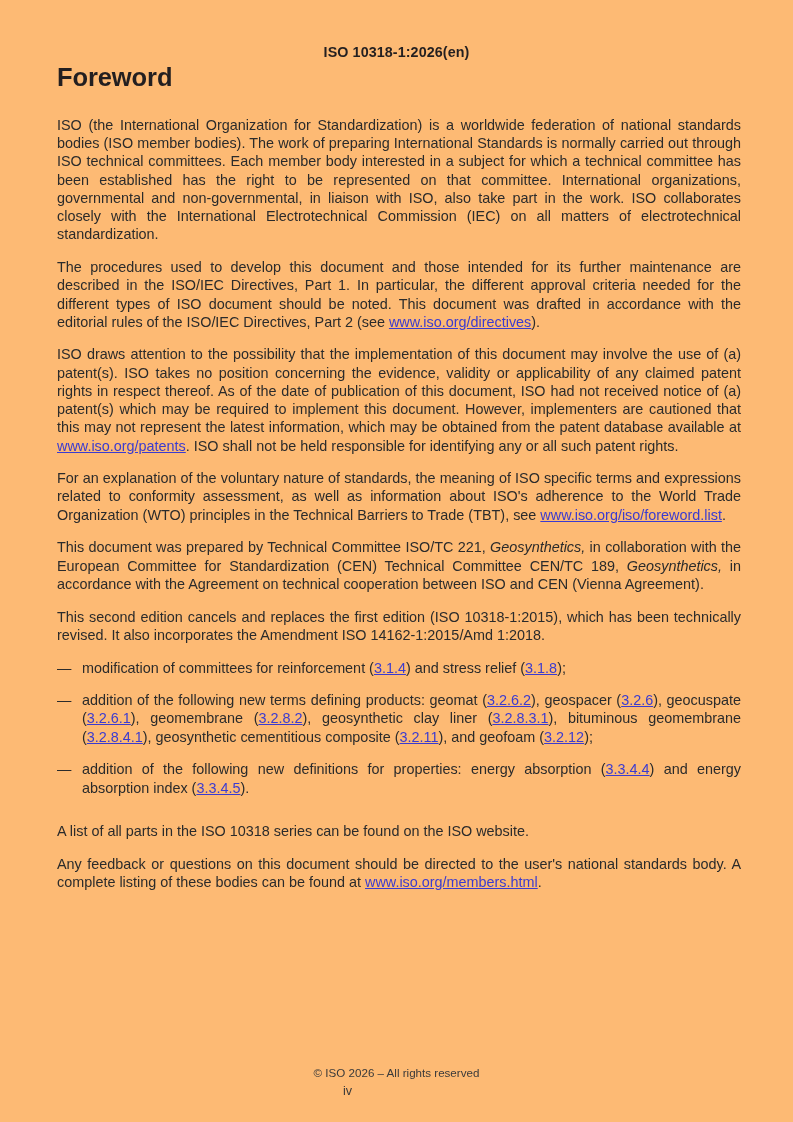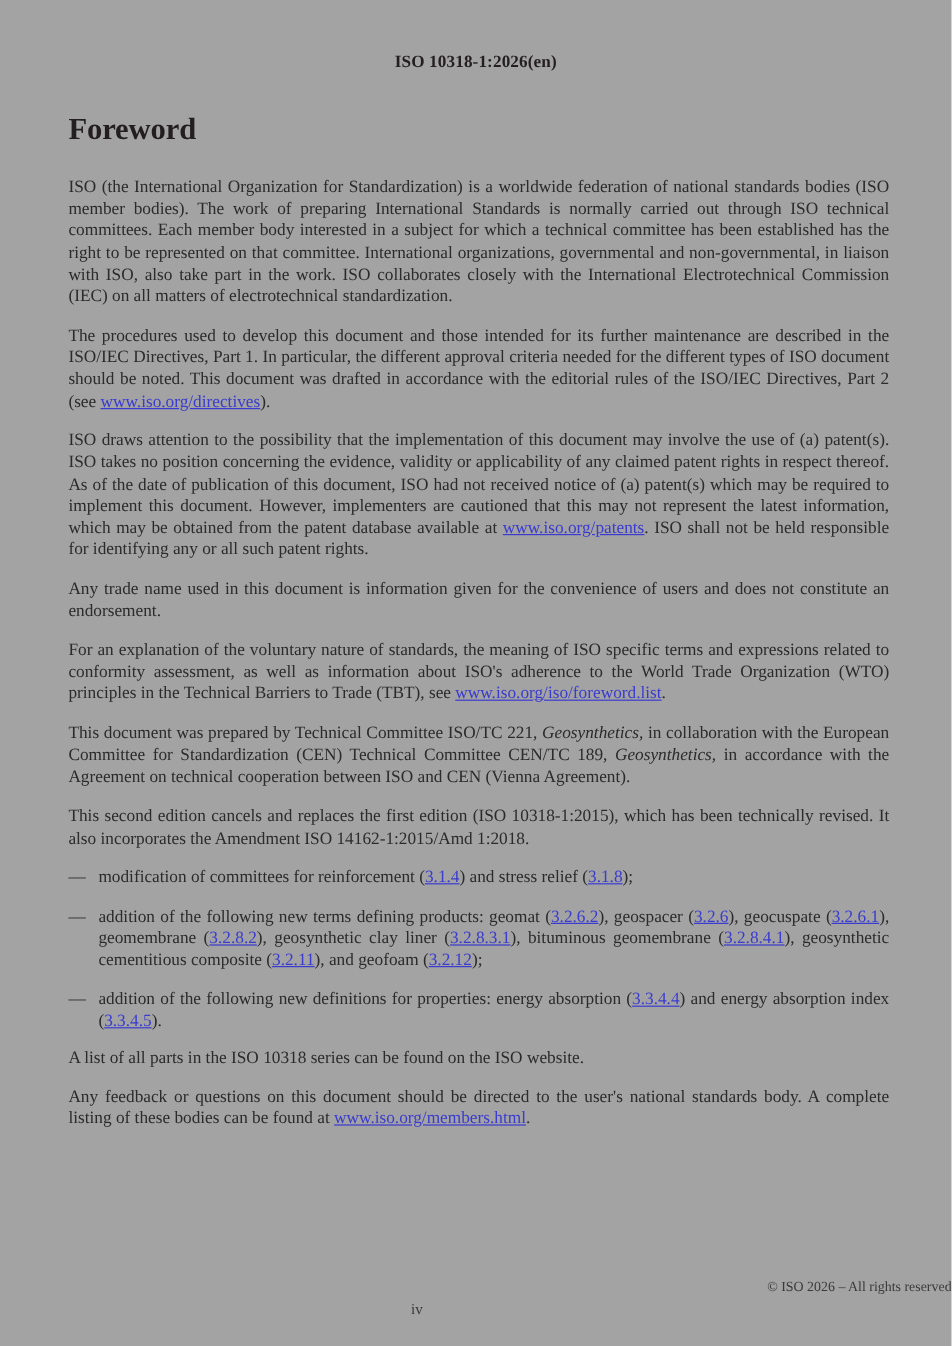--- a/index.html
+++ b/index.html
@@ -4,24 +4,24 @@
 <style>
   html, body {
     margin: 0;
     padding: 0;
     background: #ffffff;
   }
   .page {
     position: relative;
     width: 793px;
     height: 1122px;
-    background: #a3a3a3;
+    background: #fdba74;
     margin: 0 auto;
     overflow: hidden;
-    font-family: Liberation Serif, serif;
+    font-family: Liberation Sans, sans-serif;
     color: #2b2b2b;
     box-sizing: border-box;
   }
 
   
   .run-head {
     position: absolute;
     top: 44px;
     left: 0;
     width: 793px;
@@ -29,21 +29,21 @@
     font-size: 14.3px;
     font-weight: bold;
     letter-spacing: 0.1px;
     color: #231f20;
   }
 
   
   .content {
     position: absolute;
     left: 57px;
-    top: 94px;
+    top: 63px;
     width: 684px;
   }
 
   h1.clause-title {
     font-size: 25.5px;
     font-weight: bold;
     margin: 0 0 25px 0;
     line-height: 1.1;
     letter-spacing: -0.1px;
     color: #231f20;
@@ -86,21 +86,21 @@
     text-decoration-color: #3b3bd0;
   }
   .ital { font-style: italic; }
 
   
   .footer-copy {
     position: absolute;
     top: 1066px;
     left: 0;
     width: 793px;
-    text-align: right;
+    text-align: center;
     font-size: 11.6px;
     color: #3a3a3a;
   }
   .footer-pageno {
     position: absolute;
     top: 1084px;
     left: 0;
     width: 695px;
     text-align: center;
     font-size: 12.6px;
@@ -117,40 +117,39 @@
   <div class="content">
 
     <h1 class="clause-title">Foreword</h1>
 
     <p class="para">ISO (the International Organization for Standardization) is a worldwide federation of national standards bodies (ISO member bodies). The work of preparing International Standards is normally carried out through ISO technical committees. Each member body interested in a subject for which a technical committee has been established has the right to be represented on that committee. International organizations, governmental and non-governmental, in liaison with ISO, also take part in the work. ISO collaborates closely with the International Electrotechnical Commission (IEC) on all matters of electrotechnical standardization.</p>
 
     <p class="para"><span>The procedures used to develop this document and those intended for its further maintenance are described in the ISO/IEC Directives, Part 1. In particular, the different approval criteria needed for the different types of ISO document should be noted. This document was drafted in accordance with the editorial rules of the ISO/IEC Directives, Part 2 (see </span><a class="xlink" href="#">www.iso.org/directives</a><span>).</span></p>
 
     <p class="para"><span>ISO draws attention to the possibility that the implementation of this document may involve the use of (a) patent(s). ISO takes no position concerning the evidence, validity or applicability of any claimed patent rights in respect thereof. As of the date of publication of this document, ISO had not received notice of (a) patent(s) which may be required to implement this document. However, implementers are cautioned that this may not represent the latest information, which may be obtained from the patent database available at </span><a class="xlink" href="#">www.iso.org/patents</a><span>. ISO shall not be held responsible for identifying any or all such patent rights.</span></p>
 
-    <p class="para">Any trade name used in this document is information given for the convenience of users and does not constitute an endorsement.</p>
 
     <p class="para"><span>For an explanation of the voluntary nature of standards, the meaning of ISO specific terms and expressions related to conformity assessment, as well as information about ISO's adherence to the World Trade Organization (WTO) principles in the Technical Barriers to Trade (TBT), see </span><a class="xlink" href="#">www.iso.org/iso/foreword.list</a><span>.</span></p>
 
     <p class="para"><span>This document was prepared by Technical Committee ISO/TC 221, </span><span class="ital">Geosynthetics,</span><span> in collaboration with the European Committee for Standardization (CEN) Technical Committee CEN/TC 189, </span><span class="ital">Geosynthetics,</span><span> in accordance with the Agreement on technical cooperation between ISO and CEN (Vienna Agreement).</span></p>
 
     <p class="para">This second edition cancels and replaces the first edition (ISO 10318-1:2015), which has been technically revised. It also incorporates the Amendment ISO 14162-1:2015/Amd 1:2018.</p>
 
 
     <ul class="dash-list">
 
       <li><span class="dash">—</span><span>modification of committees for reinforcement (</span><a class="xlink" href="#">3.1.4</a><span>) and stress relief (</span><a class="xlink" href="#">3.1.8</a><span>);</span></li>
 
       <li><span class="dash">—</span><span>addition of the following new terms defining products: geomat (</span><a class="xlink" href="#">3.2.6.2</a><span>), geospacer (</span><a class="xlink" href="#">3.2.6</a><span>), geocuspate (</span><a class="xlink" href="#">3.2.6.1</a><span>), geomembrane (</span><a class="xlink" href="#">3.2.8.2</a><span>), geosynthetic clay liner (</span><a class="xlink" href="#">3.2.8.3.1</a><span>), bituminous geomembrane (</span><a class="xlink" href="#">3.2.8.4.1</a><span>), geosynthetic cementitious composite (</span><a class="xlink" href="#">3.2.11</a><span>), and geofoam (</span><a class="xlink" href="#">3.2.12</a><span>);</span></li>
 
       <li><span class="dash">—</span><span>addition of the following new definitions for properties: energy absorption (</span><a class="xlink" href="#">3.3.4.4</a><span>) and energy absorption index (</span><a class="xlink" href="#">3.3.4.5</a><span>).</span></li>
 
     </ul>
 
-    <p class="para" style="margin-top:12px">A list of all parts in the ISO 10318 series can be found on the ISO website.</p>
+    <p class="para" style="margin-top:25px">A list of all parts in the ISO 10318 series can be found on the ISO website.</p>
 
     <p class="para"><span>Any feedback or questions on this document should be directed to the user's national standards body. A complete listing of these bodies can be found at </span><a class="xlink" href="#">www.iso.org/members.html</a><span>.</span></p>
 
   </div>
 
   <div class="footer-copy">© ISO 2026 – All rights reserved</div>
   <div class="footer-pageno">iv</div>
 
 </div>
 

